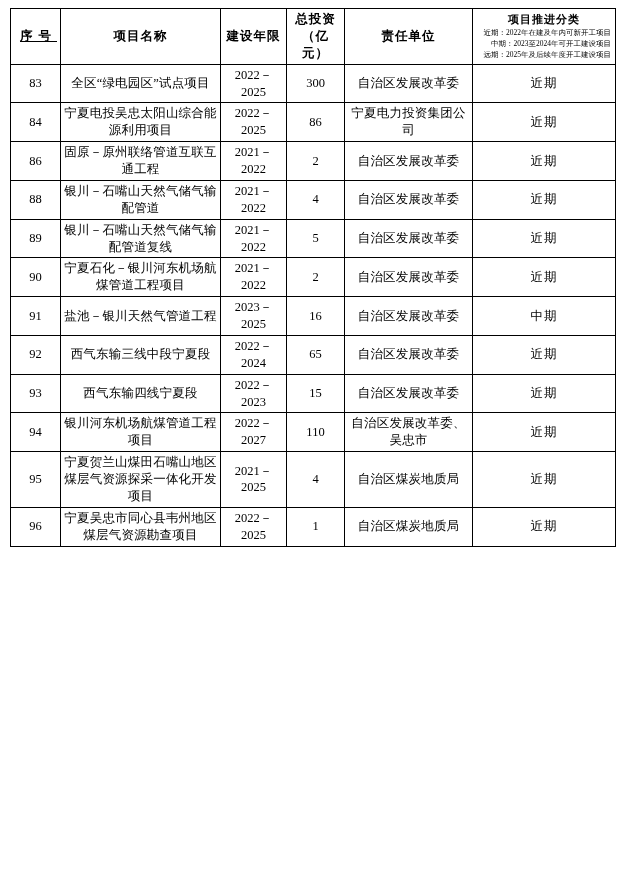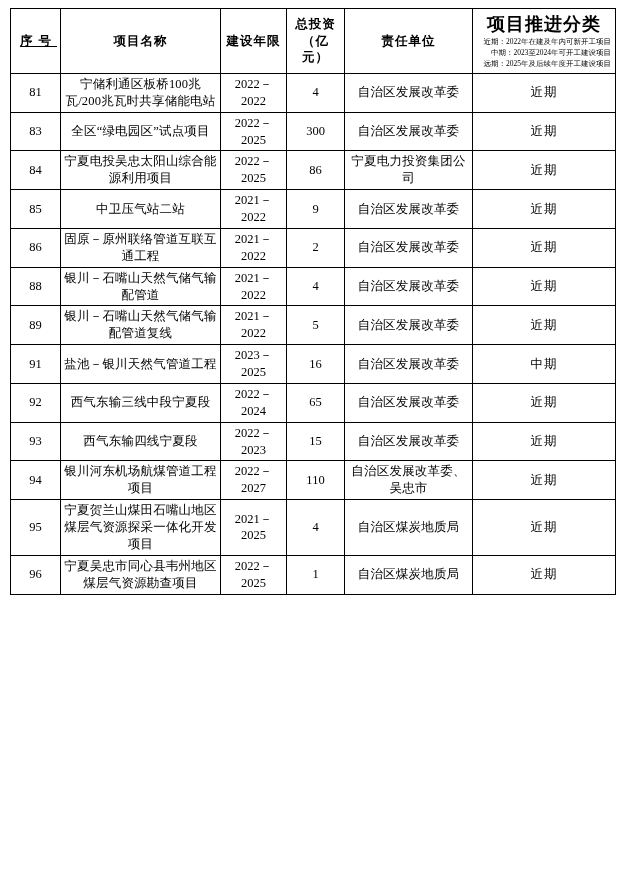--- a/index.html
+++ b/index.html
@@ -53,21 +53,21 @@
     letter-spacing: 6px;
     text-indent: 6px;
     text-decoration: underline;
   }
   thead th.head-class {
     padding: 3px 4px;
     letter-spacing: 0;
   }
   .head-class-title {
     font-weight: bold;
-    font-size: 18px;
+    font-size: 11px;
     letter-spacing: 1px;
     display: block;
     margin-bottom: 1px;
     text-align: center;
   }
   .head-class-note {
     display: block;
     font-size: 7.5px;
     line-height: 1.45;
     text-align: right;
@@ -127,31 +127,20 @@
         <th class="head-class">
           <span class="head-class-title">项目推进分类</span>
           <span class="head-class-note">近期：2022年在建及年内可新开工项目</span>
           <span class="head-class-note">中期：2023至2024年可开工建设项目</span>
           <span class="head-class-note">远期：2025年及后续年度开工建设项目</span>
         </th>
       </tr>
     </thead>
     <tbody>
       <tr>
-        <td class="cell-seq">81</td>
-        <td class="cell-name">宁储利通区板桥100兆瓦/200兆瓦时共享储能电站</td>
-        <td class="cell-period">
-          <span class="period-line">2022－</span>
-          <span class="period-line">2022</span>
-        </td>
-        <td class="cell-invest">4</td>
-        <td class="cell-unit">自治区发展改革委</td>
-        <td class="cell-class">近期</td>
-      </tr>
-      <tr>
         <td class="cell-seq">83</td>
         <td class="cell-name">全区“绿电园区”试点项目</td>
         <td class="cell-period">
           <span class="period-line">2022－</span>
           <span class="period-line">2025</span>
         </td>
         <td class="cell-invest">300</td>
         <td class="cell-unit">自治区发展改革委</td>
         <td class="cell-class">近期</td>
       </tr>
@@ -160,31 +149,20 @@
         <td class="cell-name">宁夏电投吴忠太阳山综合能源利用项目</td>
         <td class="cell-period">
           <span class="period-line">2022－</span>
           <span class="period-line">2025</span>
         </td>
         <td class="cell-invest">86</td>
         <td class="cell-unit">宁夏电力投资集团公司</td>
         <td class="cell-class">近期</td>
       </tr>
       <tr>
-        <td class="cell-seq">85</td>
-        <td class="cell-name">中卫压气站二站</td>
-        <td class="cell-period">
-          <span class="period-line">2021－</span>
-          <span class="period-line">2022</span>
-        </td>
-        <td class="cell-invest">9</td>
-        <td class="cell-unit">自治区发展改革委</td>
-        <td class="cell-class">近期</td>
-      </tr>
-      <tr>
         <td class="cell-seq">86</td>
         <td class="cell-name">固原－原州联络管道互联互通工程</td>
         <td class="cell-period">
           <span class="period-line">2021－</span>
           <span class="period-line">2022</span>
         </td>
         <td class="cell-invest">2</td>
         <td class="cell-unit">自治区发展改革委</td>
         <td class="cell-class">近期</td>
       </tr>
@@ -200,20 +178,31 @@
         <td class="cell-class">近期</td>
       </tr>
       <tr>
         <td class="cell-seq">89</td>
         <td class="cell-name">银川－石嘴山天然气储气输配管道复线</td>
         <td class="cell-period">
           <span class="period-line">2021－</span>
           <span class="period-line">2022</span>
         </td>
         <td class="cell-invest">5</td>
+        <td class="cell-unit">自治区发展改革委</td>
+        <td class="cell-class">近期</td>
+      </tr>
+      <tr>
+        <td class="cell-seq">90</td>
+        <td class="cell-name">宁夏石化－银川河东机场航煤管道工程项目</td>
+        <td class="cell-period">
+          <span class="period-line">2021－</span>
+          <span class="period-line">2022</span>
+        </td>
+        <td class="cell-invest">2</td>
         <td class="cell-unit">自治区发展改革委</td>
         <td class="cell-class">近期</td>
       </tr>
       <tr>
         <td class="cell-seq">91</td>
         <td class="cell-name">盐池－银川天然气管道工程</td>
         <td class="cell-period">
           <span class="period-line">2023－</span>
           <span class="period-line">2025</span>
         </td>

